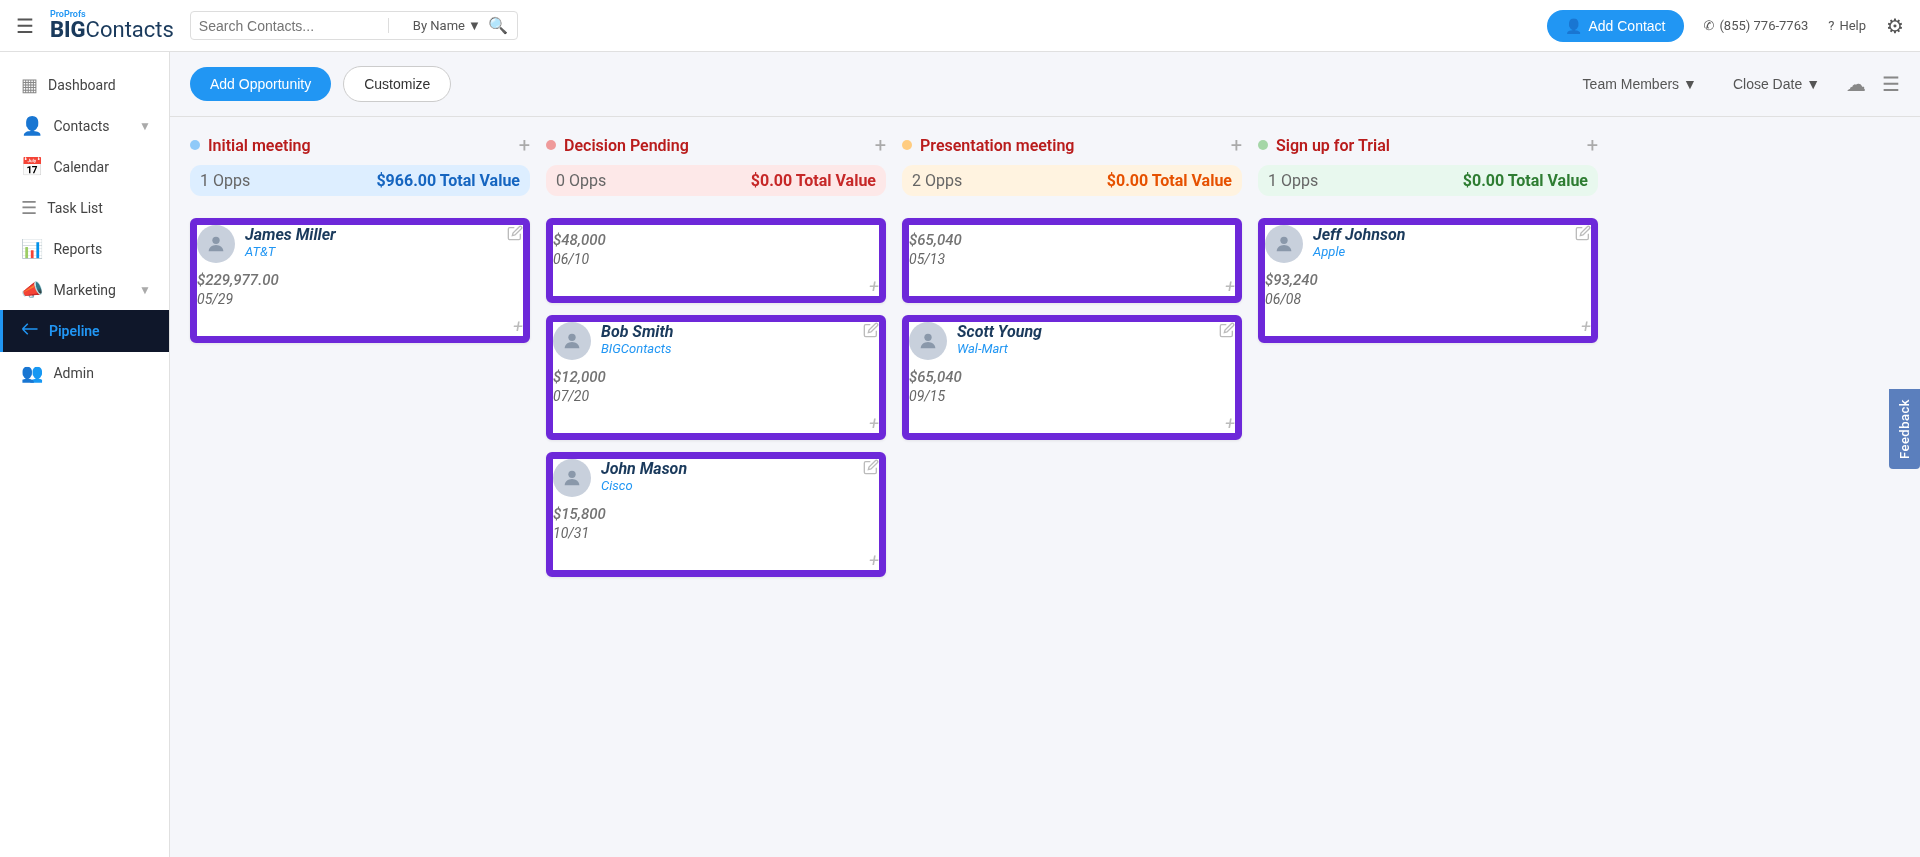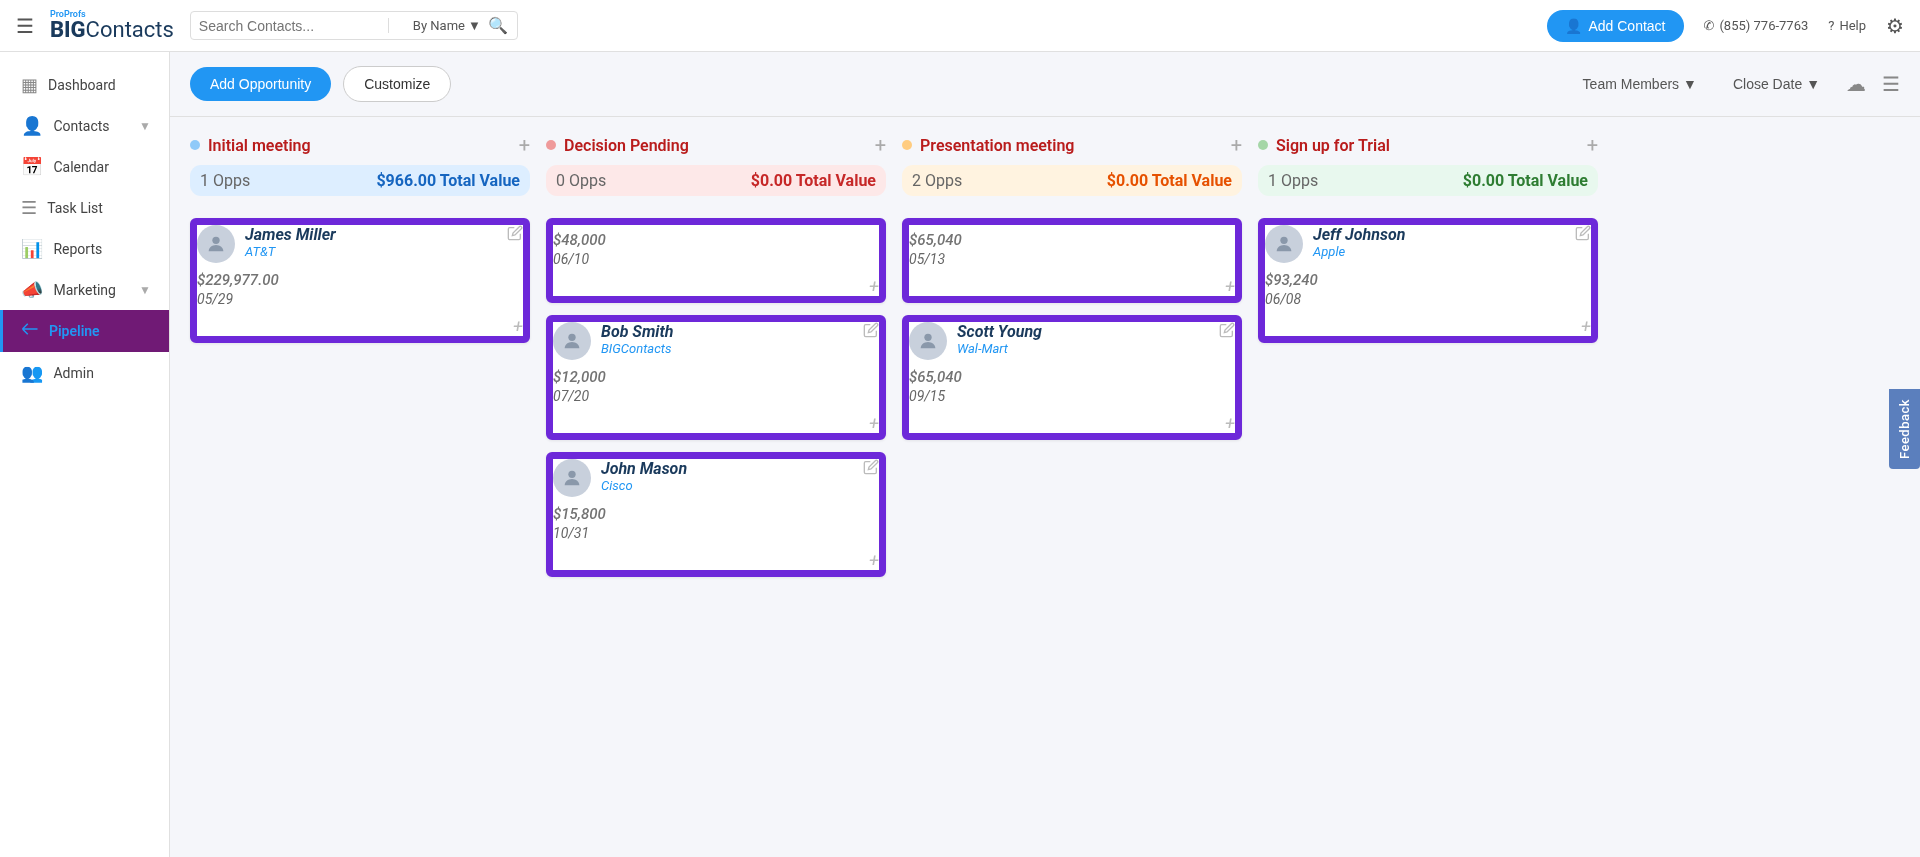--- a/index.html
+++ b/index.html
@@ -35,21 +35,21 @@
 
     
     .sidebar {
       width: 170px; background: #fff; border-right: 1px solid #e0e0e0;
       display: flex; flex-direction: column; padding: 12px 0; flex-shrink: 0;
     }
     .sidebar-item {
       display: flex; align-items: center; gap: 10px; padding: 10px 18px;
       font-size: 14px; color: #444; cursor: pointer; border-left: 3px solid transparent;
     }
-    .sidebar-item.active { background: #701a75; border-left: 3px solid #2196F3; color: #2196F3; font-weight: 600; }
+    .sidebar-item.active { background: #0f172a; border-left: 3px solid #2196F3; color: #2196F3; font-weight: 600; }
     .sidebar-item .icon { font-size: 18px; color: #888; }
     .sidebar-item.active .icon { color: #2196F3; }
     .sidebar-item .chevron { margin-left: auto; font-size: 12px; color: #aaa; }
 
     
     .main { flex: 1; display: flex; flex-direction: column; overflow: hidden; background: #f5f6fa; }
 
     
     .toolbar {
       padding: 14px 20px; display: flex; align-items: center; gap: 12px;

